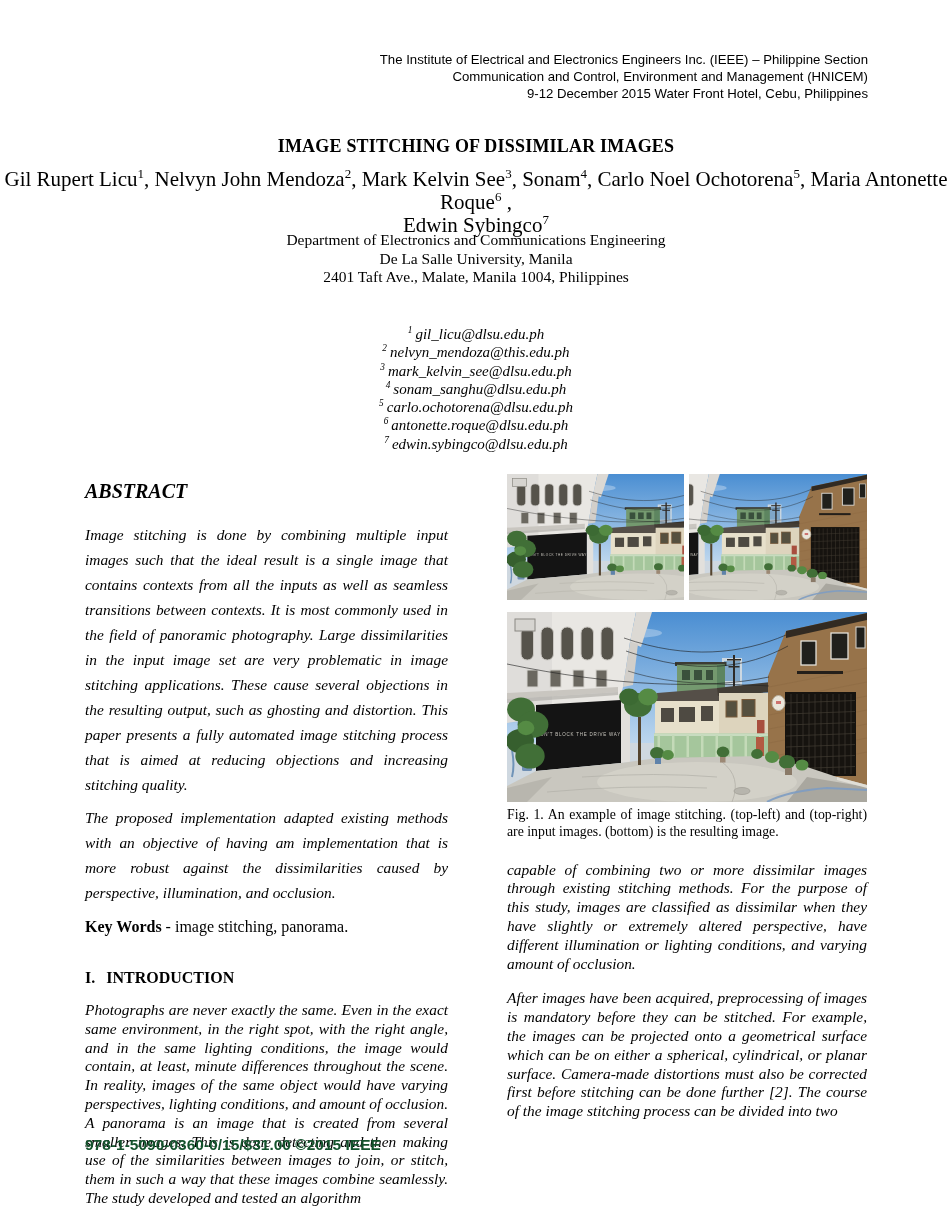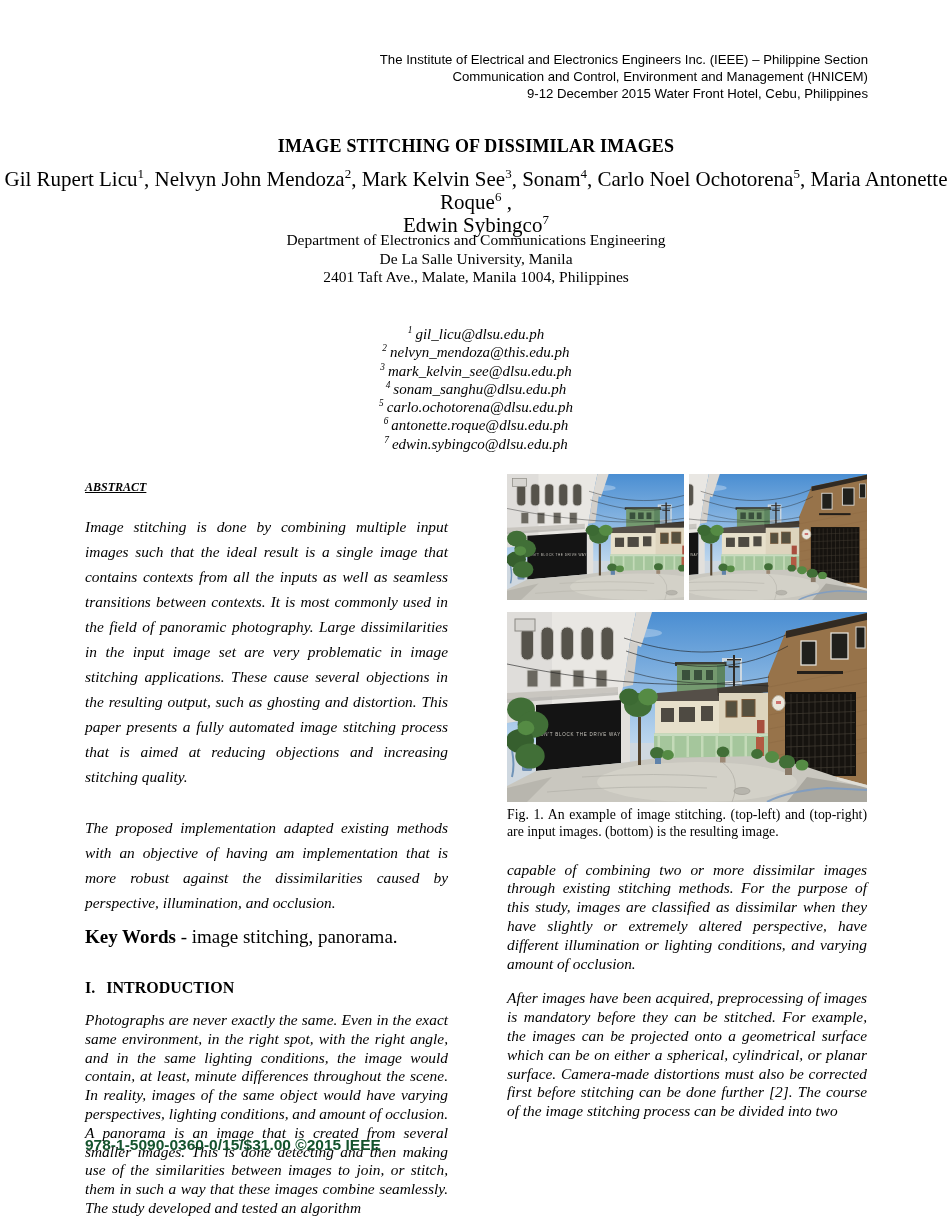--- a/index.html
+++ b/index.html
@@ -25,27 +25,27 @@
     position:absolute; top:231px; left:0; width:100%;
     text-align:center; font-size:15.5px; line-height:18.6px;
   }
   .emails {
     position:absolute; top:301px; left:0; width:100%;
     text-align:center; font-style:italic; font-size:15px; line-height:18.3px;margin-top:24px;
   }
   .emails sup { margin-right:3px; }
   .col-left  { position:absolute; left:85px;  top:478px; width:363px; }
   .col-right { position:absolute; left:507px; top:472px; width:360px; }
-  .abstract-heading { margin:2px 0 0 0; font-size:12px; font-weight:bold; font-style:italic;text-decoration:underline; }
+  .abstract-heading { margin:2px 0 0 0; font-size:20px; font-weight:bold; font-style:italic; }
   .abstract-para {
     margin:19px 0 0 0; font-style:italic; font-size:15.4px; line-height:25px;
     text-align:justify;
   }
-  .abstract-para.second { margin-top:26px; }
-  .keywords { margin:12px 0 0 0; font-size:19px; line-height:19px; }
+  .abstract-para.second { margin-top:8px; }
+  .keywords { margin:12px 0 0 0; font-size:16px; line-height:19px; }
   .keywords b { font-weight:bold; }
   .section-heading { margin:33px 0 0 0; font-size:16px; font-weight:bold;font-family:Liberation Serif, serif; }
   .section-heading .num { margin-right:11px; }
   .body-para {
     margin:14px 0 0 0; font-size:15.4px; line-height:18.8px; text-align:justify;font-style:italic;
   }
   .fig { margin:0; }
   .fig-row { display:flex; gap:5px; margin-top:2px; }
   .fig-img { overflow:hidden; background:#cfd8e0; }
   .fig-img svg { display:block; }

